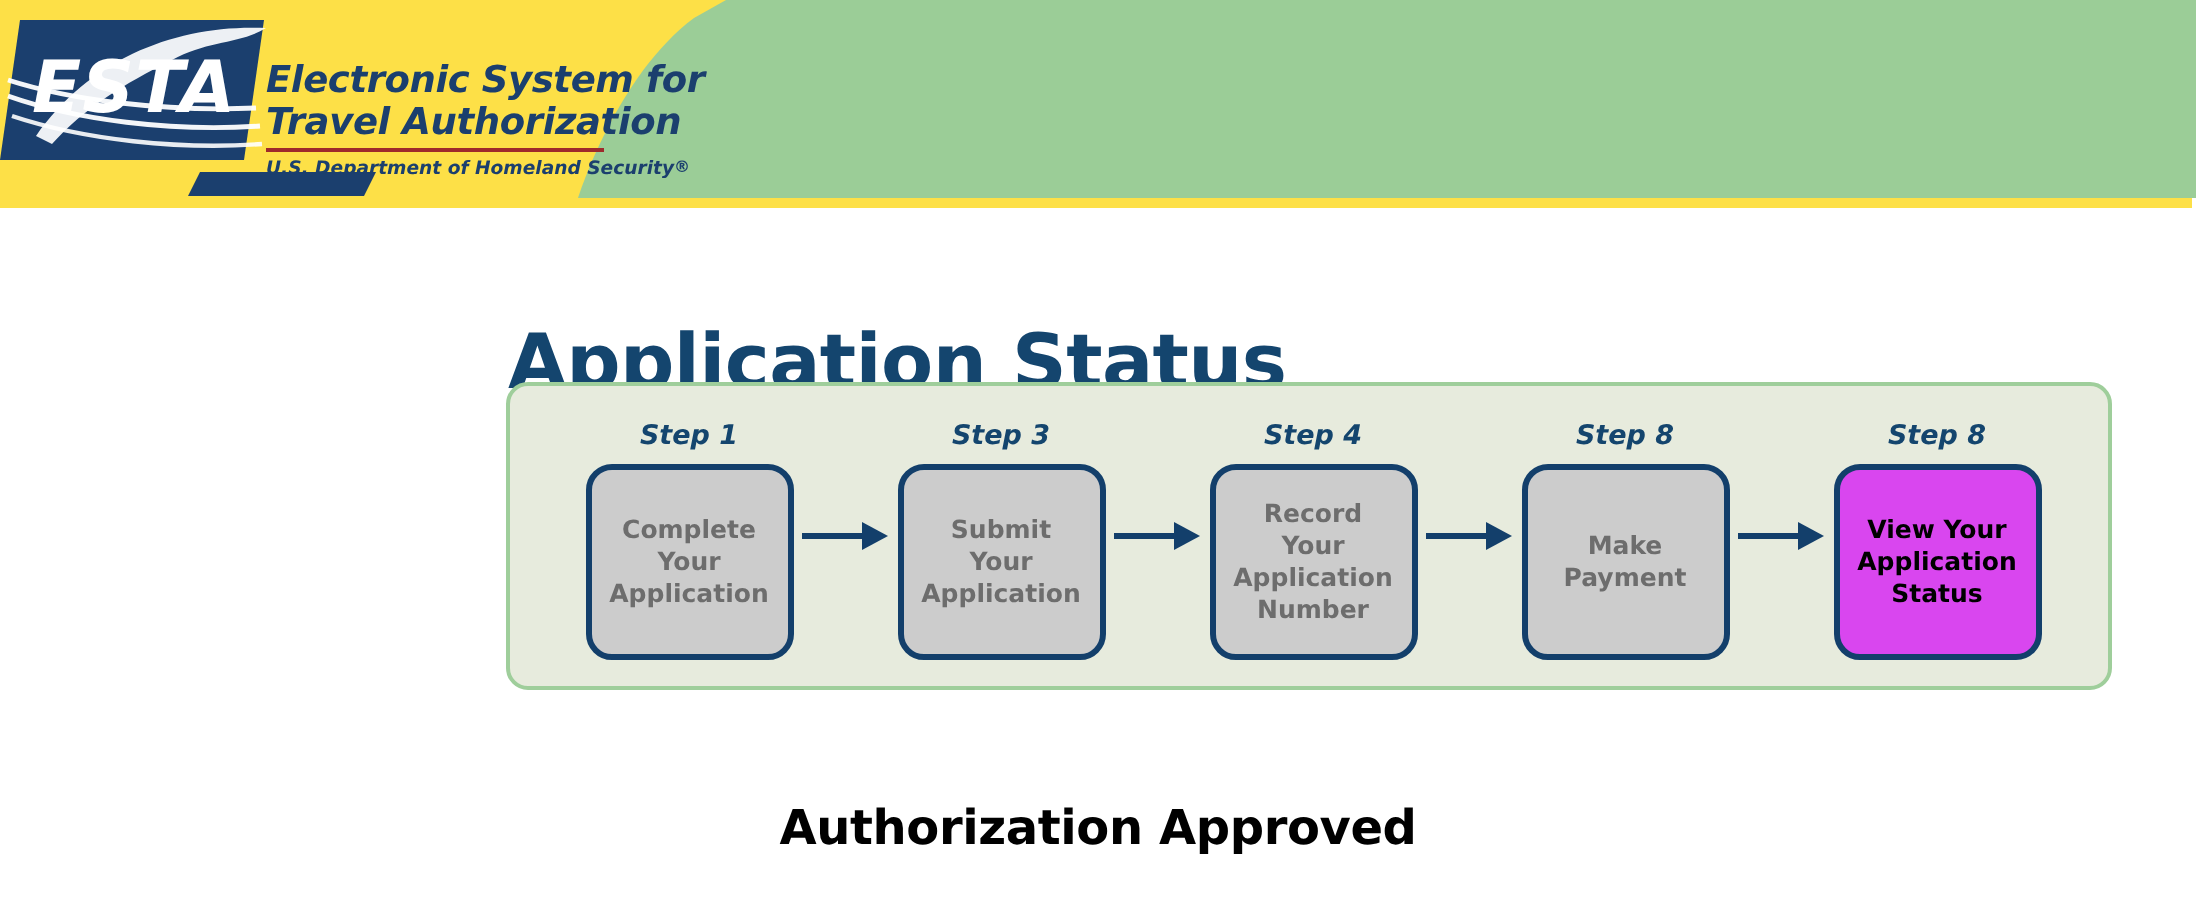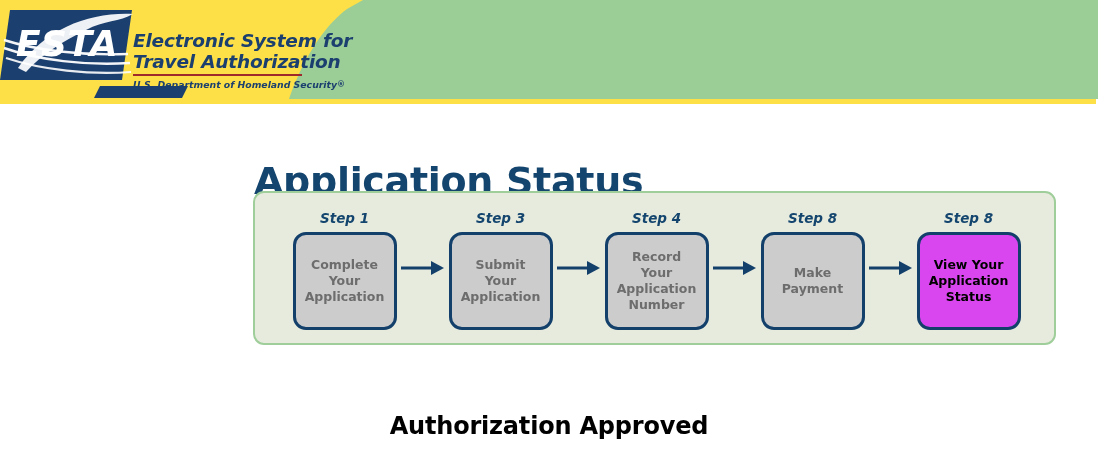--- a/index.html
+++ b/index.html
@@ -171,21 +171,20 @@
     position: absolute;
     left: 0;
     top: 400px;
     width: 1098px;
     text-align: center;
     font-family: "DejaVu Sans", sans-serif;
     font-size: 24px;
     font-weight: bold;
     color: #000000;
     letter-spacing: -0.2px;
-    margin-top: 12px;
   }
 </style>
 </head>
 <body>
 
 <div class="header">
 
   <div class="header-green">
     <svg width="1098" height="99" viewBox="0 0 1098 99" xmlns="http://www.w3.org/2000/svg">
       <path d="M1098,0 L1098,99 L289,99 C289,99 308,38 347,9 L363,0 Z" fill="#9bcd97"></path>

